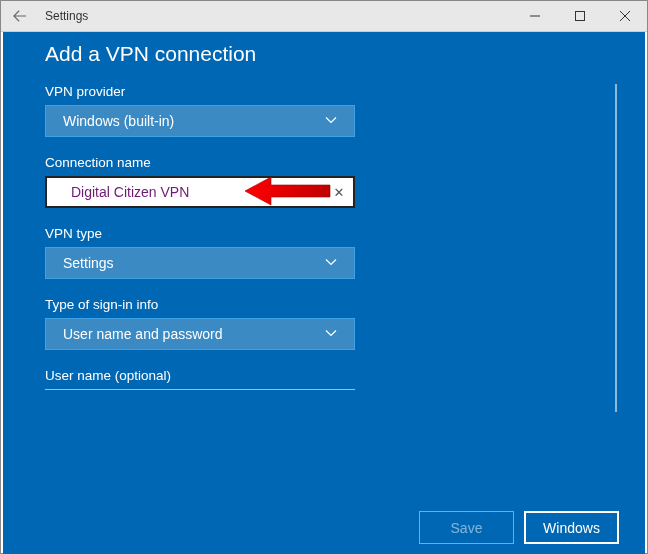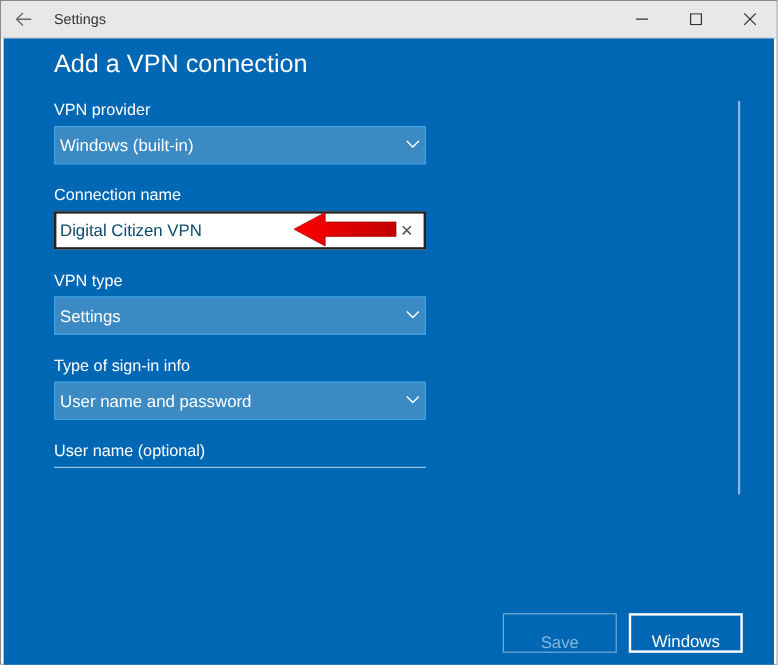--- a/index.html
+++ b/index.html
@@ -22,38 +22,38 @@
   
   .panel-title { font-size: 21px; font-weight: 400; margin: 0 0 18px 0; }
   
   .form-area { position: relative; height: 390px; overflow: hidden; }
   .scroll-inner { width: 400px; }
   .scroll-track { position: absolute; right: 0; top: 0; width: 2px; height: 328px; background: rgba(255,255,255,0.55); }
   
   .field { margin-bottom: 18px; width: 310px; }
   .field-label { font-size: 13.5px; margin-bottom: 6px; display: block; }
   
-  .select-box { height: 32px; width: 310px; background: #3b8ac4; border: 1px solid #3ea2e5; display: flex; align-items: center; padding: 0 4px; font-size: 14px; position: relative; }
+  .select-box { height: 32px; width: 310px; background: #3b8ac4; border: 1px solid #3ea2e5; display: flex; align-items: center; padding: 0 17px; font-size: 14px; position: relative; }
   .select-box .chev { margin-left: auto; }
   .select-box .chev svg { width: 12px; height: 12px; }
   
   .text-input-wrap { position: relative; width: 310px; height: 32px; }
-  .text-input { width: 100%; height: 32px; background: #fff; border: 2px solid #222; color: #0c4a6e; font-size: 14px; padding: 0 30px 0 3px; font-family: inherit; }
+  .text-input { width: 100%; height: 32px; background: #fff; border: 2px solid #222; color: #701a75; font-size: 14px; padding: 0 30px 0 24px; font-family: inherit; }
   .clear-btn { position: absolute; right: 1px; top: 1px; bottom: 1px; width: 30px; display: flex; align-items: center; justify-content: center; color: #555; font-size: 13px; }
 
   .empty-input { width: 310px; height: 32px; background: #c5dced; border: 1px solid #c5dced; }
   
   .divider { width: 310px; height: 1px; background: rgba(255,255,255,0.6); margin-top: 4px; }
 
   
   .annotation-arrow { position: absolute; left: 200px; top: 2px; pointer-events: none; z-index: 5; }
   
   
   .footer { position: absolute; bottom: 14px; right: 26px; display: flex; gap: 10px; }
-  .btn { width: 95px; height: 33px; font-size: 14px; display: flex; align-items: flex-end; justify-content: center; }
+  .btn { width: 95px; height: 33px; font-size: 14px; display: flex; align-items: center; justify-content: center; }
   .btn-save { border: 1px solid rgba(255,255,255,0.45); color: rgba(255,255,255,0.5); }
   .btn-cancel { border: 2px solid #fff; color: #fff; }
 </style>
 </head>
 <body>
 
 <div class="window">
 
   <div class="titlebar">
     <div class="back-btn">

